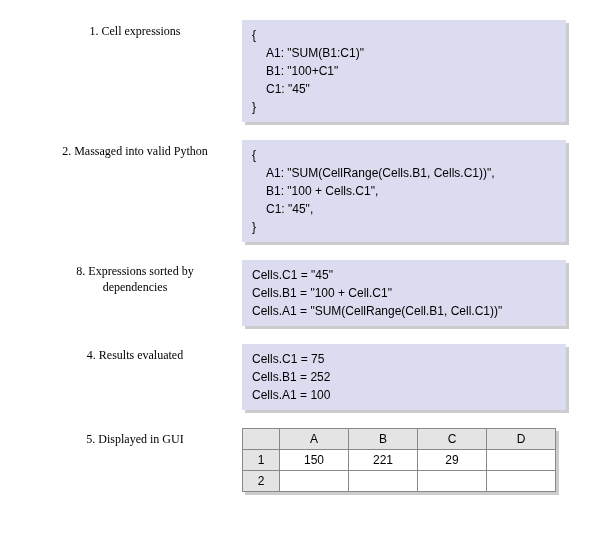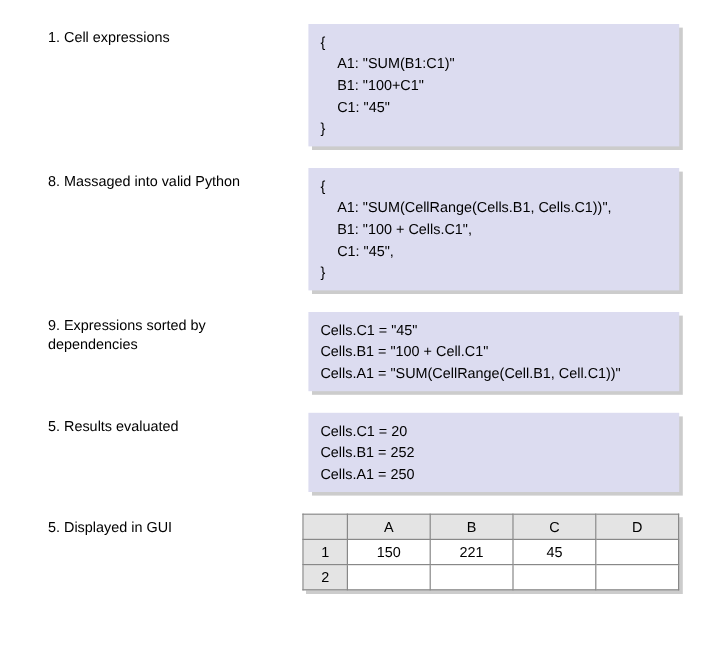--- a/index.html
+++ b/index.html
@@ -12,24 +12,25 @@
     width: 606px;
     box-sizing: border-box;
   }
   .row {
     display: flex;
     align-items: flex-start;
     margin-bottom: 18px;
   }
   .label {
     width: 190px;
-    text-align: left;
-    padding-right: 27px;
+    text-align: center;
+    padding-right: 12px;
     padding-top: 4px;
     line-height: 1.3;
+    font-family: Liberation Serif, serif;
   }
   .codeblock {
     background: #dcdcf0;
     padding: 6px 10px;
     box-shadow: 3px 3px 0 #ccc;
     font-family: Arial, Helvetica, sans-serif;
     line-height: 1.5;
     flex: 1;
     max-width: 330px;
   }
@@ -70,66 +71,66 @@
   <div class="codeblock">
     <div>{</div>
     <div class="indent"><b>A1</b><span>: "SUM(B1:C1)"</span></div>
     <div class="indent"><b>B1</b><span>: "100+C1"</span></div>
     <div class="indent"><b>C1</b><span>: "45"</span></div>
     <div>}</div>
   </div>
 </div>
 
 <div class="row">
-  <div class="label">8. Massaged into valid Python</div>
+  <div class="label">2. Massaged into valid Python</div>
   <div class="codeblock">
     <div>{</div>
     <div class="indent"><b>A1</b><span>: "SUM(CellRange(Cells.B1, Cells.C1))",</span></div>
     <div class="indent"><b>B1</b><span>: "100 + Cells.C1",</span></div>
     <div class="indent"><b>C1</b><span>: "45",</span></div>
     <div>}</div>
   </div>
 </div>
 
 <div class="row">
-  <div class="label" style="white-space:pre-line">9. Expressions sorted by
+  <div class="label" style="white-space:pre-line">8. Expressions sorted by
 dependencies</div>
   <div class="codeblock">
     <div><span>Cells.</span><b>C1</b><span> = "45"</span></div>
     <div><span>Cells.</span><b>B1</b><span> = "100 + Cell.C1"</span></div>
     <div><span>Cells.</span><b>A1</b><span> = "SUM(CellRange(Cell.B1, Cell.C1))"</span></div>
   </div>
 </div>
 
 <div class="row">
-  <div class="label">5. Results evaluated</div>
+  <div class="label">4. Results evaluated</div>
   <div class="codeblock">
-    <div><span>Cells.</span><b>C1</b><span> = 20</span></div>
+    <div><span>Cells.</span><b>C1</b><span> = 75</span></div>
     <div><span>Cells.</span><b>B1</b><span> = 252</span></div>
-    <div><span>Cells.</span><b>A1</b><span> = 250</span></div>
+    <div><span>Cells.</span><b>A1</b><span> = 100</span></div>
   </div>
 </div>
 
 <div class="row" style="margin-bottom:16px">
   <div class="label">5. Displayed in GUI</div>
   <div class="gui-wrap">
     <table class="sheet">
       <tbody>
           <tr>
         <th class="corner"></th>
         <th>A</th>
         <th>B</th>
         <th>C</th>
         <th>D</th>
       </tr>
       <tr>
         <th class="rowhead">1</th>
         <td>150</td>
         <td>221</td>
-        <td>45</td>
+        <td>29</td>
         <td></td>
       </tr>
       <tr>
         <th class="rowhead">2</th>
         <td></td>
         <td></td>
         <td></td>
         <td></td>
       </tr>
     </tbody>

